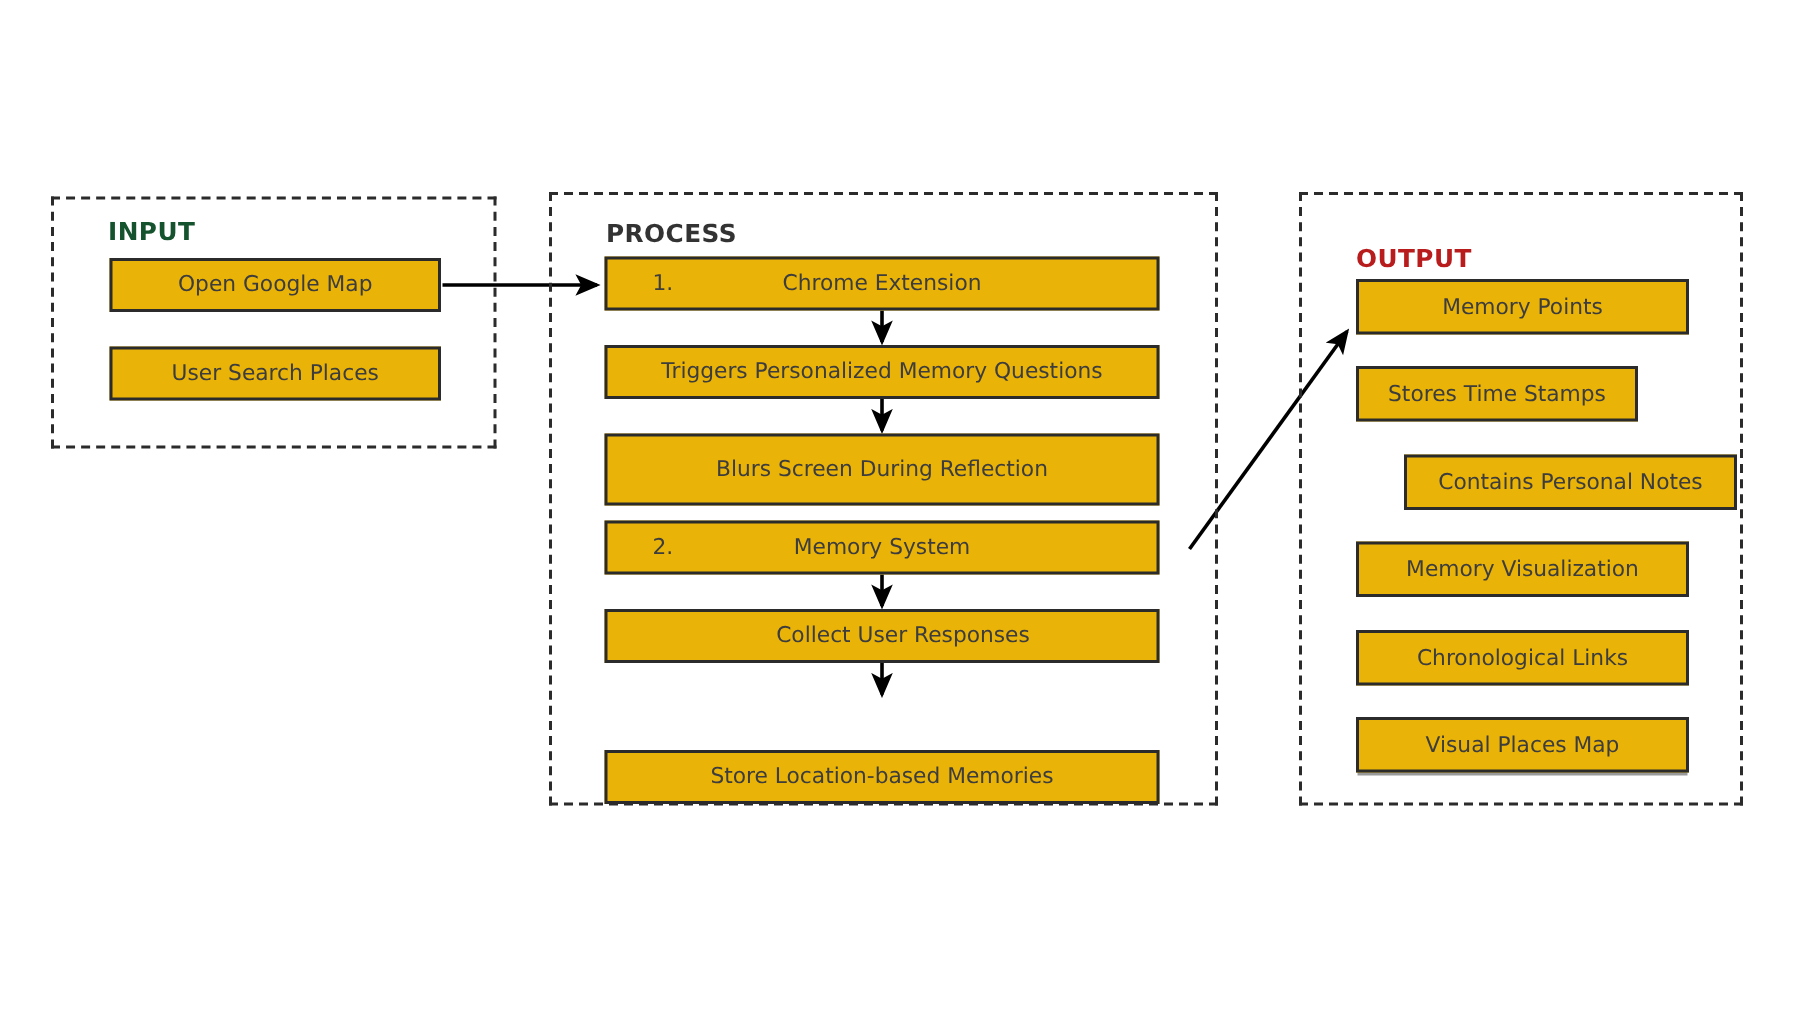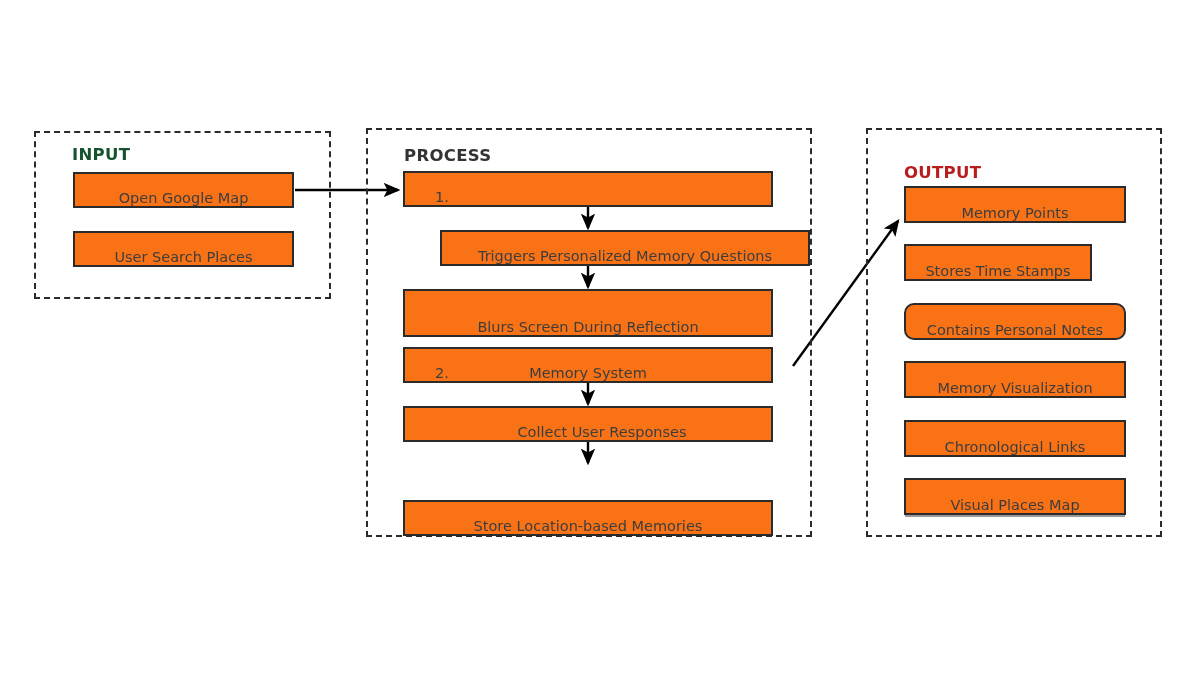--- a/index.html
+++ b/index.html
@@ -33,23 +33,23 @@
     color: #333333;
     letter-spacing: 0.3px;
     white-space: nowrap;
   }
 
   
   .node {
     position: absolute;
     box-sizing: border-box;
     border: 2px solid #2b2b2b;
-    background: #f97316;
+    background: #eab308;
     display: flex;
-    align-items: flex-end;
+    align-items: center;
     justify-content: center;
     font-size: 14.5px;
     color: #3d3d3d;
     white-space: nowrap;
   }
   .node.numbered {
     justify-content: flex-start;
     position: absolute;
   }
   .node .num {
@@ -106,22 +106,23 @@
       <div class="node" style="left: 73px; top: 172px; width: 221px; height: 36px; border-color: rgb(43, 43, 43); color: rgb(61, 61, 61);">
         <span class="label-centered">Open Google Map</span>
       </div>
       <div class="node" style="left: 73px; top: 231px; width: 221px; height: 36px; border-color: rgb(43, 43, 43); color: rgb(61, 61, 61);">
         <span class="label-centered">User Search Places</span>
       </div>
       <div class="group" style="left: 366px; top: 128px; width: 446px; height: 409px; border-color: rgb(43, 43, 43);"></div>
       <div class="group-title" style="left: 404px; top: 146px; color: rgb(51, 51, 51);">PROCESS</div>
       <div class="node numbered" style="left: 403px; top: 171px; width: 370px; height: 36px; border-color: rgb(43, 43, 43); color: rgb(61, 61, 61);">
         <span class="num">1.</span>
+        <span class="label-centered">Chrome Extension</span>
       </div>
-      <div class="node" style="left: 403px; top: 230px; width: 370px; height: 36px; border-color: rgb(43, 43, 43); color: rgb(61, 61, 61); margin-left: 37px;">
+      <div class="node" style="left: 403px; top: 230px; width: 370px; height: 36px; border-color: rgb(43, 43, 43); color: rgb(61, 61, 61);">
         <span class="label-centered">Triggers Personalized Memory Questions</span>
       </div>
       <div class="node" style="left: 403px; top: 289px; width: 370px; height: 48px; border-color: rgb(43, 43, 43); color: rgb(61, 61, 61);">
         <span class="label-centered">Blurs Screen During Reflection</span>
       </div>
       <div class="node numbered" style="left: 403px; top: 347px; width: 370px; height: 36px; border-color: rgb(43, 43, 43); color: rgb(61, 61, 61);">
         <span class="num">2.</span>
         <span class="label-centered">Memory System</span>
       </div>
       <div class="node" style="left: 403px; top: 406px; width: 370px; height: 36px; border-color: rgb(43, 43, 43); color: rgb(61, 61, 61); padding-left: 28px;">
@@ -131,21 +132,21 @@
         <span class="label-centered">Store Location-based Memories</span>
       </div>
       <div class="group" style="left: 866px; top: 128px; width: 296px; height: 409px; border-color: rgb(43, 43, 43);"></div>
       <div class="group-title" style="left: 904px; top: 163px; color: #b91c1c;">OUTPUT</div>
       <div class="node" style="left: 904px; top: 186px; width: 222px; height: 37px; border-color: rgb(43, 43, 43); color: rgb(61, 61, 61);">
         <span class="label-centered">Memory Points</span>
       </div>
       <div class="node" style="left: 904px; top: 244px; width: 188px; height: 37px; border-color: rgb(43, 43, 43); color: rgb(61, 61, 61);">
         <span class="label-centered">Stores Time Stamps</span>
       </div>
-      <div class="node" style="left: 904px; top: 303px; width: 222px; height: 37px; border-color: rgb(43, 43, 43); color: rgb(61, 61, 61); border-radius: 10px;">
+      <div class="node" style="left: 936px; top: 303px; width: 222px; height: 37px; border-color: rgb(43, 43, 43); color: rgb(61, 61, 61);">
         <span class="label-centered">Contains Personal Notes</span>
       </div>
       <div class="node" style="left: 904px; top: 361px; width: 222px; height: 37px; border-color: rgb(43, 43, 43); color: rgb(61, 61, 61);">
         <span class="label-centered">Memory Visualization</span>
       </div>
       <div class="node" style="left: 904px; top: 420px; width: 222px; height: 37px; border-color: rgb(43, 43, 43); color: rgb(61, 61, 61);">
         <span class="label-centered">Chronological Links</span>
       </div>
       <div class="node shadowed" style="left: 904px; top: 478px; width: 222px; height: 37px; border-color: rgb(43, 43, 43); color: rgb(61, 61, 61);">
         <span class="label-centered">Visual Places Map</span>

